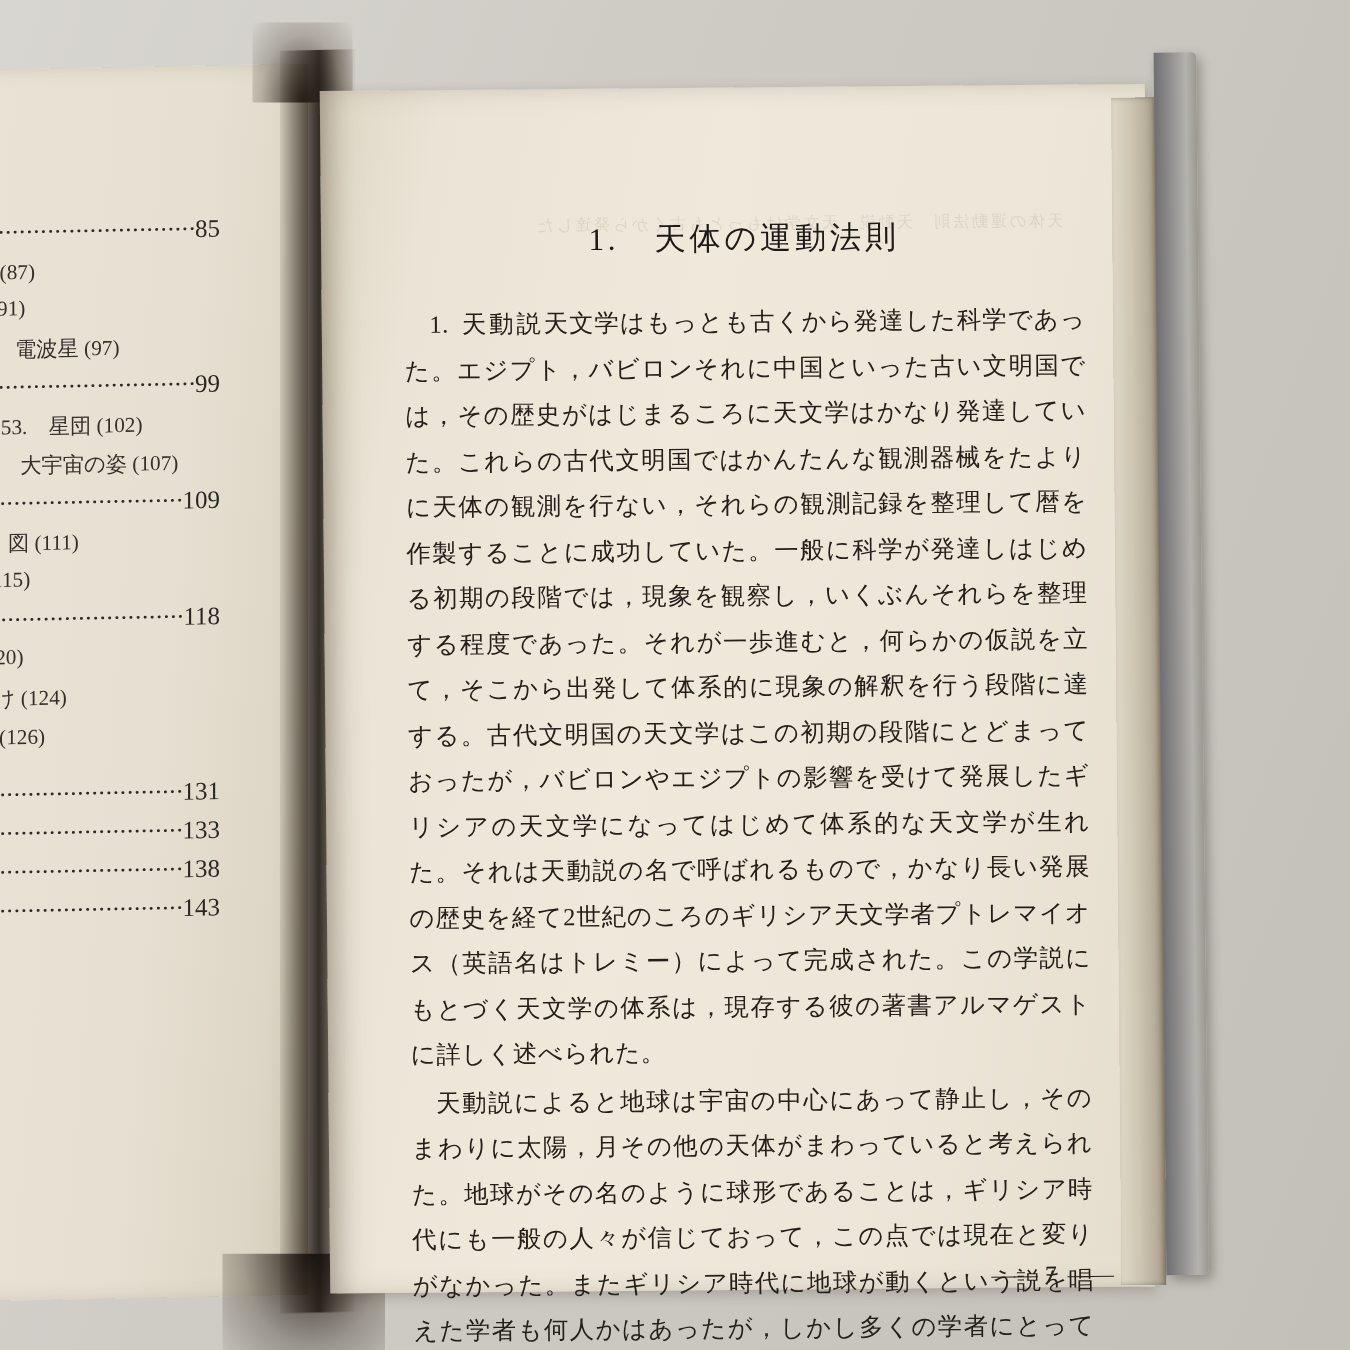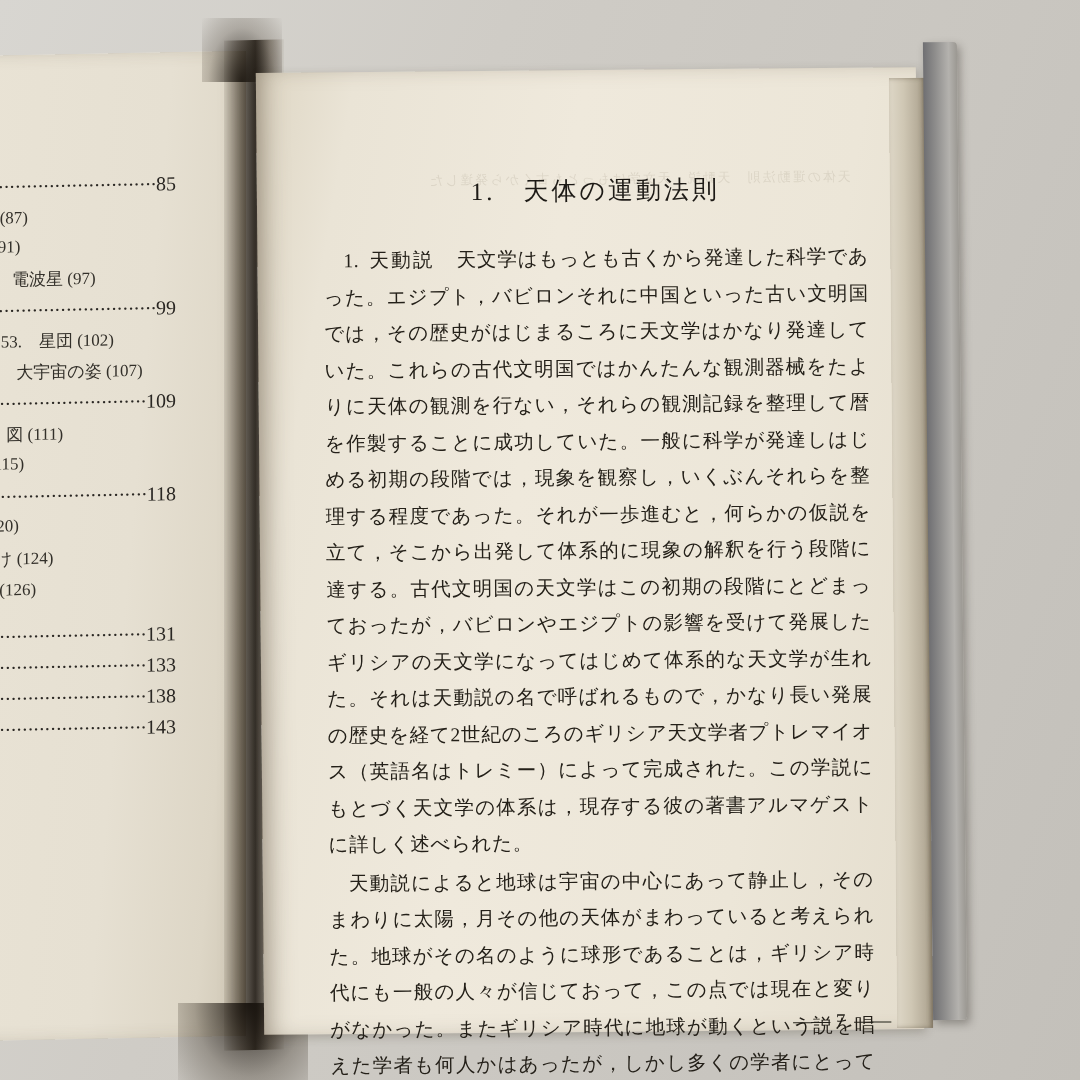--- a/index.html
+++ b/index.html
@@ -184,21 +184,20 @@
     line-height: 36.5px;
     letter-spacing: 0.6px;
     text-align: justify;
     text-justify: inter-character;
     margin: 0 0 2px 0;
     color: #242019;
   }
   .para.indent { text-indent: 20px; }
   .lead-label {
     letter-spacing: 2px;
-    margin-right: 22px;
   }
   .lead-num { margin-right: 10px; }
 
   .page-number {
     position: absolute;
     left: 0;
     top: 838px;
     width: 560px;
     text-align: right;
     font-size: 19px;

